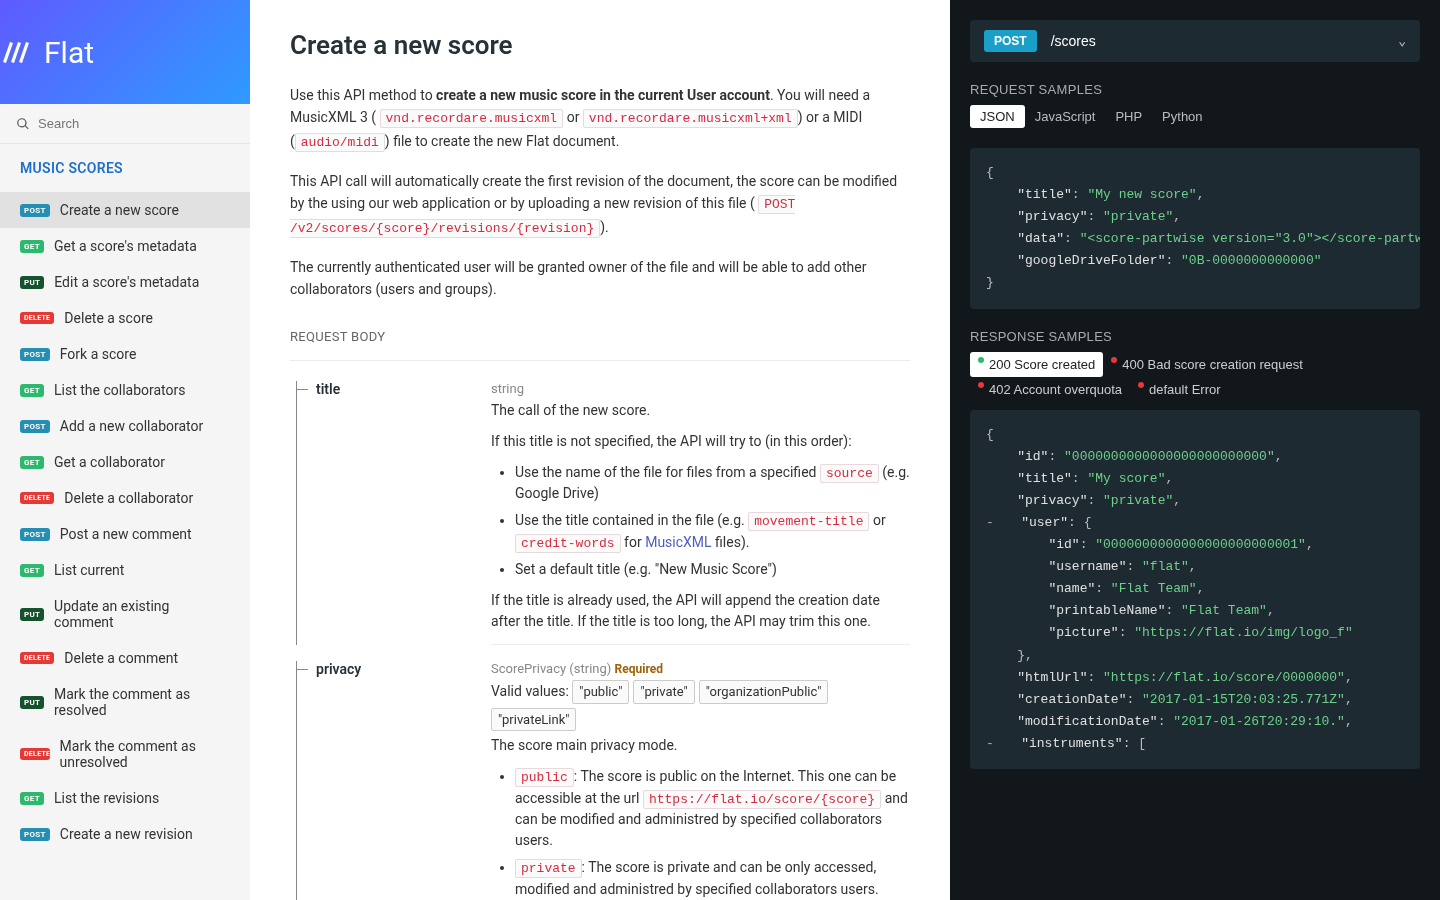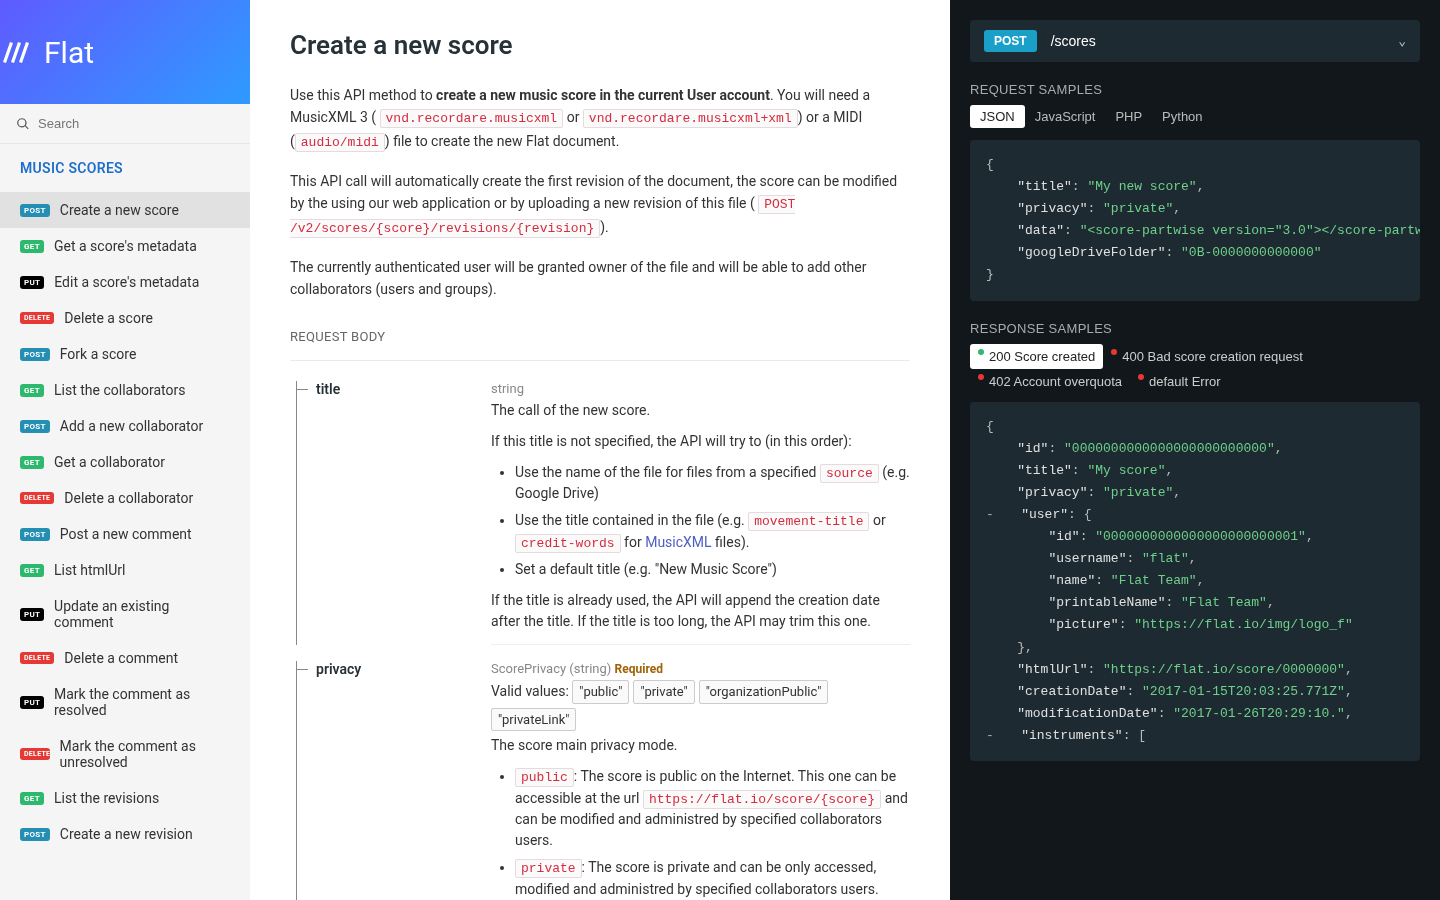--- a/index.html
+++ b/index.html
@@ -11,21 +11,21 @@
 .logo-icon { width: 32px; height: 32px; }
 .search-box { padding: 12px 16px; border-bottom: 1px solid #e6e6e6; display: flex; align-items: center; gap: 8px; }
 .search-box input { border: none; background: transparent; outline: none; font-size: 13px; color: #be185d; flex: 1; }
 .search-icon { width: 14px; height: 14px; fill: #555; }
 .nav-section { padding: 16px 20px; color: #1f6fca; font-size: 14px; font-weight: 600; letter-spacing: 0.3px; }
 .nav-item { display: flex; align-items: center; gap: 10px; padding: 10px 20px; cursor: pointer; color: #333; font-size: 14px; }
 .nav-item.active { background: #e1e1e1; }
 .badge { font-size: 8px; font-weight: 700; color: #fff; padding: 2px 4px; border-radius: 3px; letter-spacing: 0.3px; min-width: 24px; text-align: center; }
 .badge.post { background: #248fb2; }
 .badge.get { background: #2eb86e; }
-.badge.put { background: #000000; }
+.badge.put { background: #14532d; }
 .badge.delete { background: #e53935; font-size: 7px; }
 .main { flex: 1; overflow-y: auto; padding: 30px 40px; background: #fff; }
 .main h1 { font-size: 26px; font-weight: 600; margin-bottom: 24px; }
 .main p { line-height: 1.6; margin-bottom: 16px; color: #333; }
 .code-inline { font-family: "Courier New", monospace; color: #d72b3f; border: 1px solid #e8dadc; background: #fafafa; padding: 1px 5px; border-radius: 2px; font-size: 13px; }
 .section-label { font-size: 13px; color: #666; letter-spacing: 0.3px; margin-top: 28px; margin-bottom: 20px; border-bottom: 1px solid #eaeaea; padding-bottom: 16px; }
 .param-row { display: flex; margin-bottom: 16px; }
 .param-tree { width: 26px; position: relative; }
 .param-tree::before { content: ""; position: absolute; top: 8px; left: 6px; width: 12px; height: 1px; background: #888; }
 .param-tree::after { content: ""; position: absolute; top: 0; left: 6px; width: 1px; height: 100%; background: #888; }
@@ -37,21 +37,21 @@
 .param-desc ul { margin: 10px 0 10px 24px; }
 .param-desc li { margin-bottom: 6px; }
 .valid-tag { border: 1px solid #ccc; background: #fafafa; padding: 1px 6px; border-radius: 2px; font-size: 13px; margin-right: 4px; display: inline-block; margin-bottom: 4px; }
 .link { color: #4d5ec1; }
 .right { width: 490px; background: #11171a; color: #e8e8e8; overflow-y: auto; padding: 0; font-family: "Courier New", monospace; font-size: 13px; }
 .endpoint-box { margin: 20px; background: #1d2a31; border-radius: 4px; display: flex; align-items: center; padding: 10px 14px; }
 .method-post { background: #1aa0c8; color: #fff; font-family: -apple-system, sans-serif; font-size: 12px; font-weight: 700; padding: 4px 10px; border-radius: 3px; margin-right: 14px; }
 .endpoint-path { color: #fff; font-family: -apple-system, sans-serif; font-size: 14px; flex: 1; }
 .chev { color: #ccc; }
 .right-label { font-family: -apple-system, sans-serif; font-size: 13px; color: #aaa; margin: 12px 20px 8px; letter-spacing: 0.3px; }
-.tabs { display: flex; gap: 0; margin: 0 20px 12px; font-family: -apple-system, sans-serif; font-size: 13px; }
+.tabs { display: flex; gap: 0; margin: 0 20px 20px; font-family: -apple-system, sans-serif; font-size: 13px; }
 .tab { padding: 4px 10px; color: #bbb; cursor: pointer; border-radius: 3px; }
 .tab.active { background: #fff; color: #222; }
 .resp-tabs { display: flex; flex-wrap: wrap; gap: 0; margin: 0 20px 8px; font-family: -apple-system, sans-serif; font-size: 13px; align-items: center; }
 .resp-tab { padding: 5px 8px; color: #ccc; cursor: pointer; border-radius: 3px; display: flex; gap: 5px; }
 .resp-tab.active { background: #fff; color: #222; }
 .dot { width: 6px; height: 6px; border-radius: 50%; }
 .dot.green { background: #2eb86e; }
 .dot.red { background: #e53935; }
 .code-block { margin: 8px 20px 20px; background: #1d2a31; border-radius: 4px; padding: 14px 16px; white-space: pre; overflow-x: hidden; line-height: 1.7; }
 .j-key { color: #e0e0e0; }
@@ -119,21 +119,21 @@
         <div class="nav-item">
           <span class="badge delete">DELETE</span>
           <span>Delete a collaborator</span>
         </div>
         <div class="nav-item">
           <span class="badge post">POST</span>
           <span>Post a new comment</span>
         </div>
         <div class="nav-item">
           <span class="badge get">GET</span>
-          <span>List htmlUrl</span>
+          <span>List current</span>
         </div>
         <div class="nav-item">
           <span class="badge put">PUT</span>
           <span>Update an existing comment</span>
         </div>
         <div class="nav-item">
           <span class="badge delete">DELETE</span>
           <span>Delete a comment</span>
         </div>
         <div class="nav-item">

